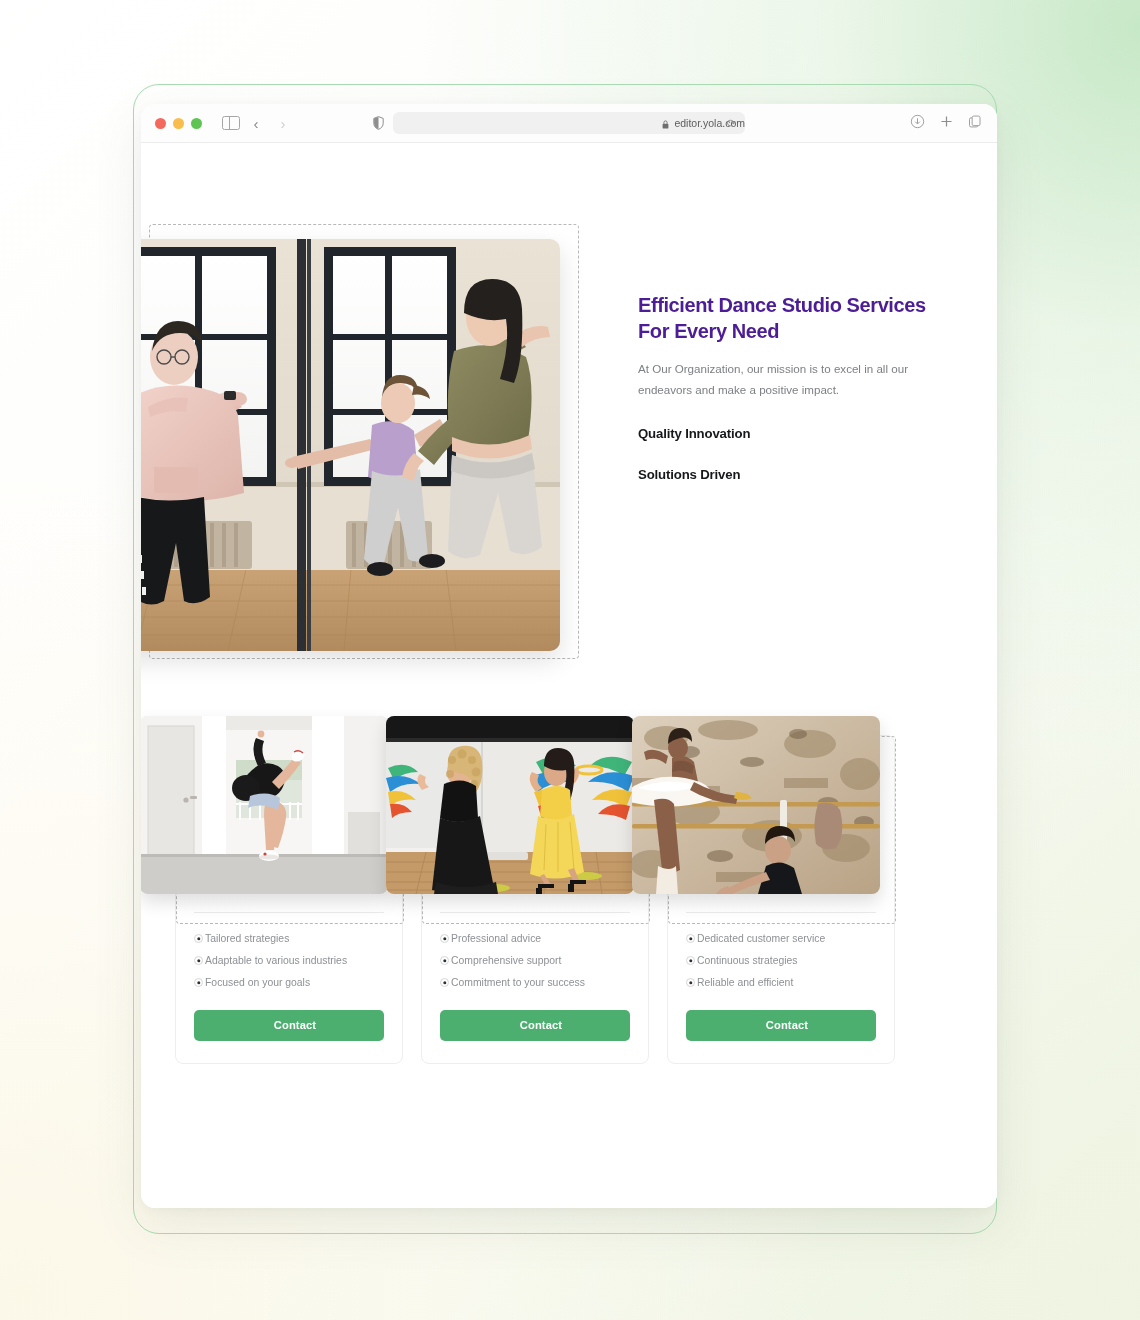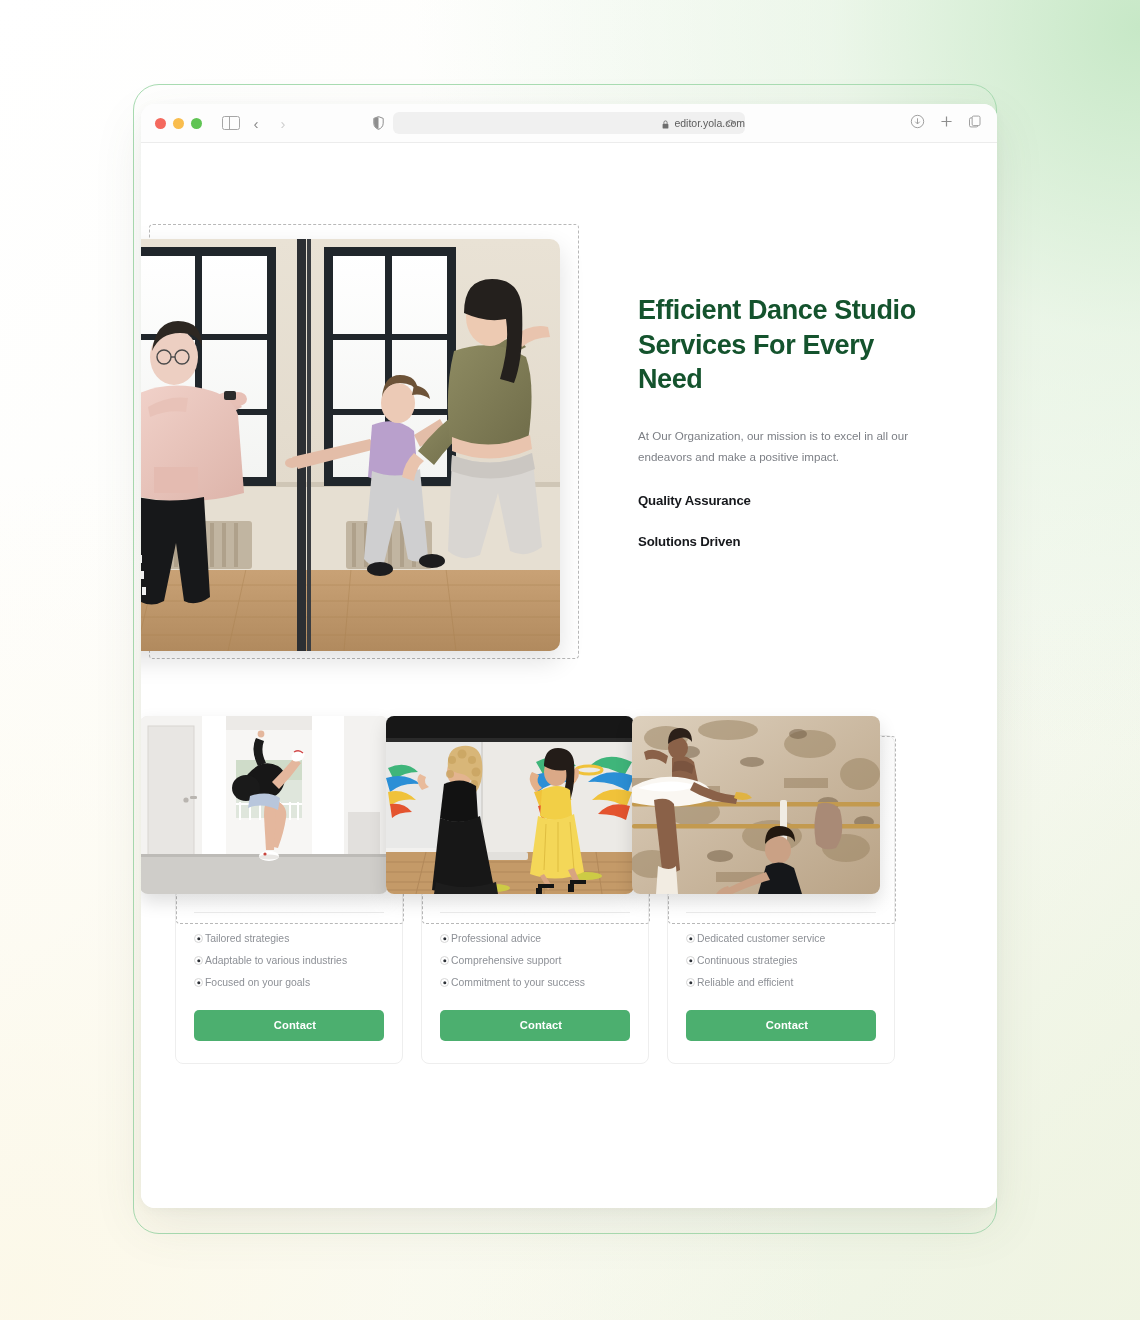--- a/index.html
+++ b/index.html
@@ -124,28 +124,28 @@
   }
   .hero-img svg { display: block; width: 100%; height: 100%; }
 
   .hero-text {
     position: absolute;
     left: 497px;
     top: 150px;
     width: 290px;
   }
   .hero-title {
-    font-size: 27px;
+    font-size: 20px;
     font-weight: 700;
     line-height: 1.28;
-    color: #14532d;
+    color: #4c1d95;
     letter-spacing: -0.4px;
   }
   .hero-sub {
-    margin-top: 28px;
+    margin-top: 14px;
     font-size: 11.6px;
     line-height: 1.82;
     color: #7c7f85;
   }
   .feature { margin-top: 26px; }
   .feature-title { font-size: 13.2px; font-weight: 700; color: #16181c; letter-spacing: -0.15px; }
   .feature-body { margin-top: 9px; font-size: 10.4px; line-height: 1.78; color: #8d9096; }
 
   
   .cards {
@@ -444,21 +444,21 @@
 
           <rect width="464" height="412" fill="none"></rect>
         </svg>
       </div>
 
       <div class="hero-text">
         <h1 class="hero-title">Efficient Dance Studio Services For Every Need</h1>
         <p class="hero-sub">At Our Organization, our mission is to excel in all our endeavors and make a positive impact.</p>
 
         <div class="feature">
-          <h3 class="feature-title">Quality Assurance</h3>
+          <h3 class="feature-title">Quality Innovation</h3>
         </div>
 
         <div class="feature">
           <h3 class="feature-title">Solutions Driven</h3>
         </div>
       </div>
     </section>
 
     <section class="cards">
 

